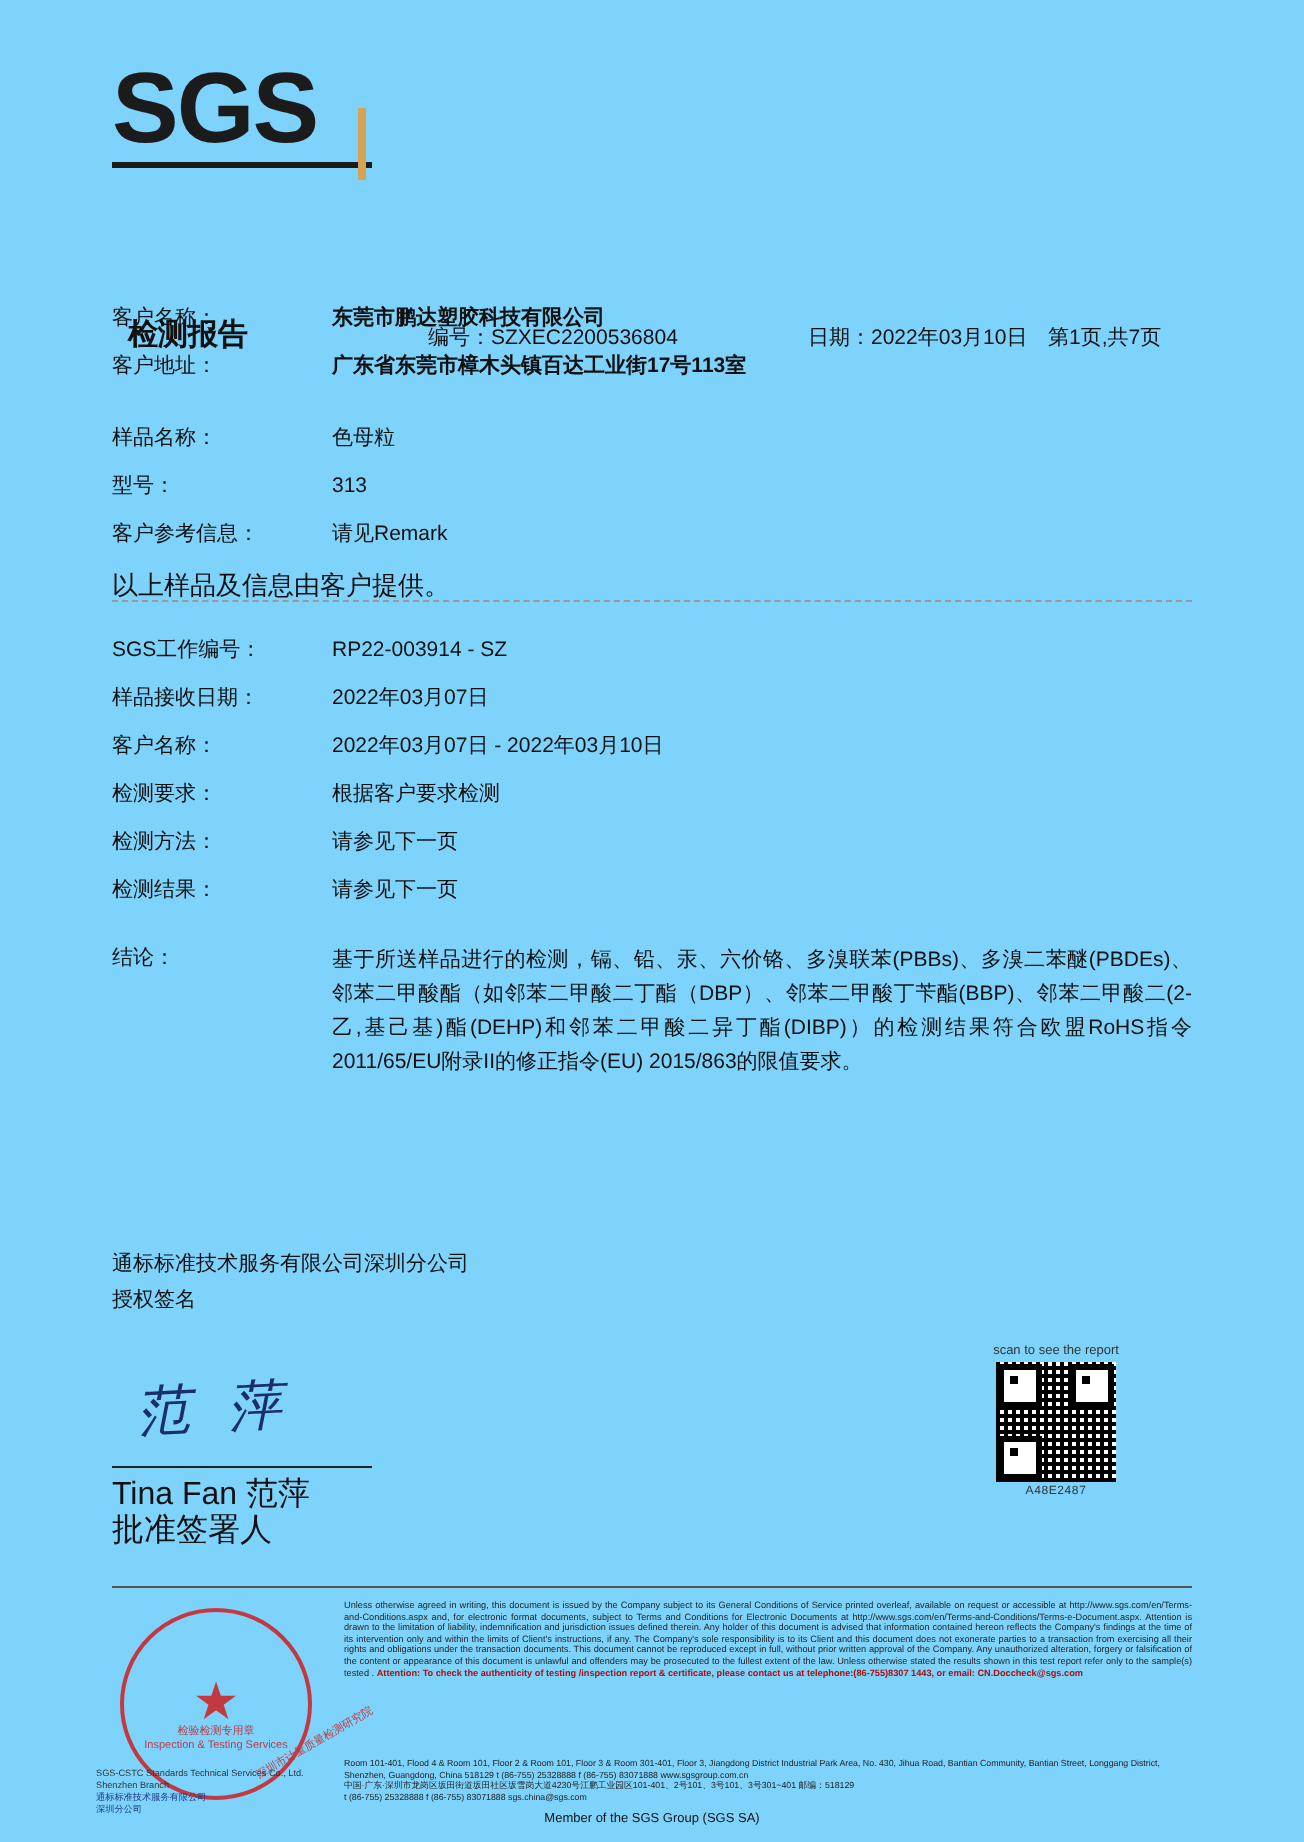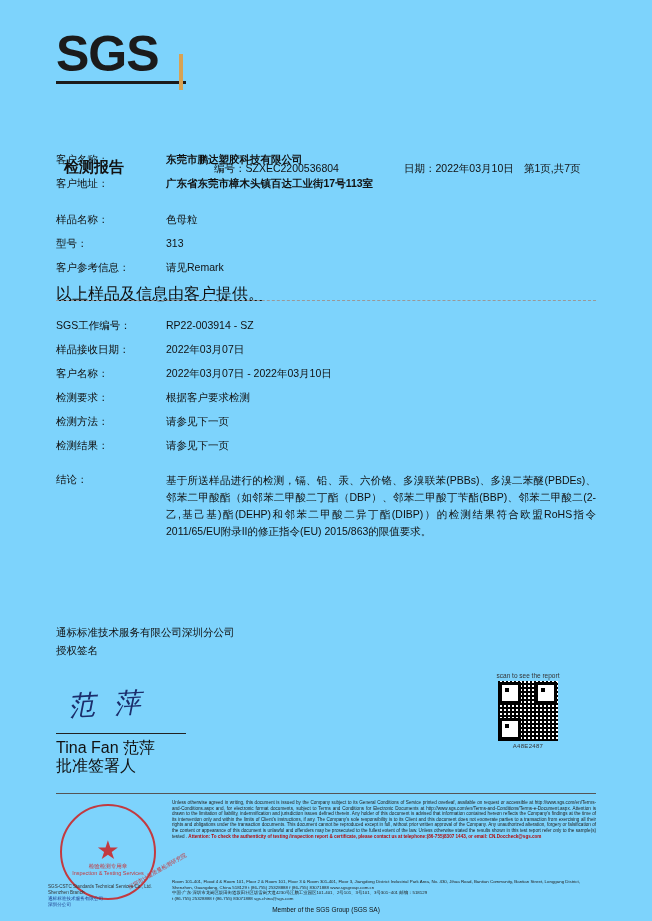--- a/index.html
+++ b/index.html
@@ -100,24 +100,23 @@
     font-size: 10.5px;
     color: #111;
     line-height: 15px;
     flex: 1;
   }
   .field-value.bold {
     font-weight: bold;
   }
   .block-a { top: 152px; }
   .note-line {
-    font-size: 16px;
+    font-size: 13px;
     color: #111;
     margin-top: 3px;
-    text-decoration: underline;
   }
   .dashed-sep {
     position: absolute;
     left: 56px;
     top: 300px;
     width: 540px;
     border-top: 1px dashed #999;
   }
   .block-b { top: 318px; }
   .concl-text {

